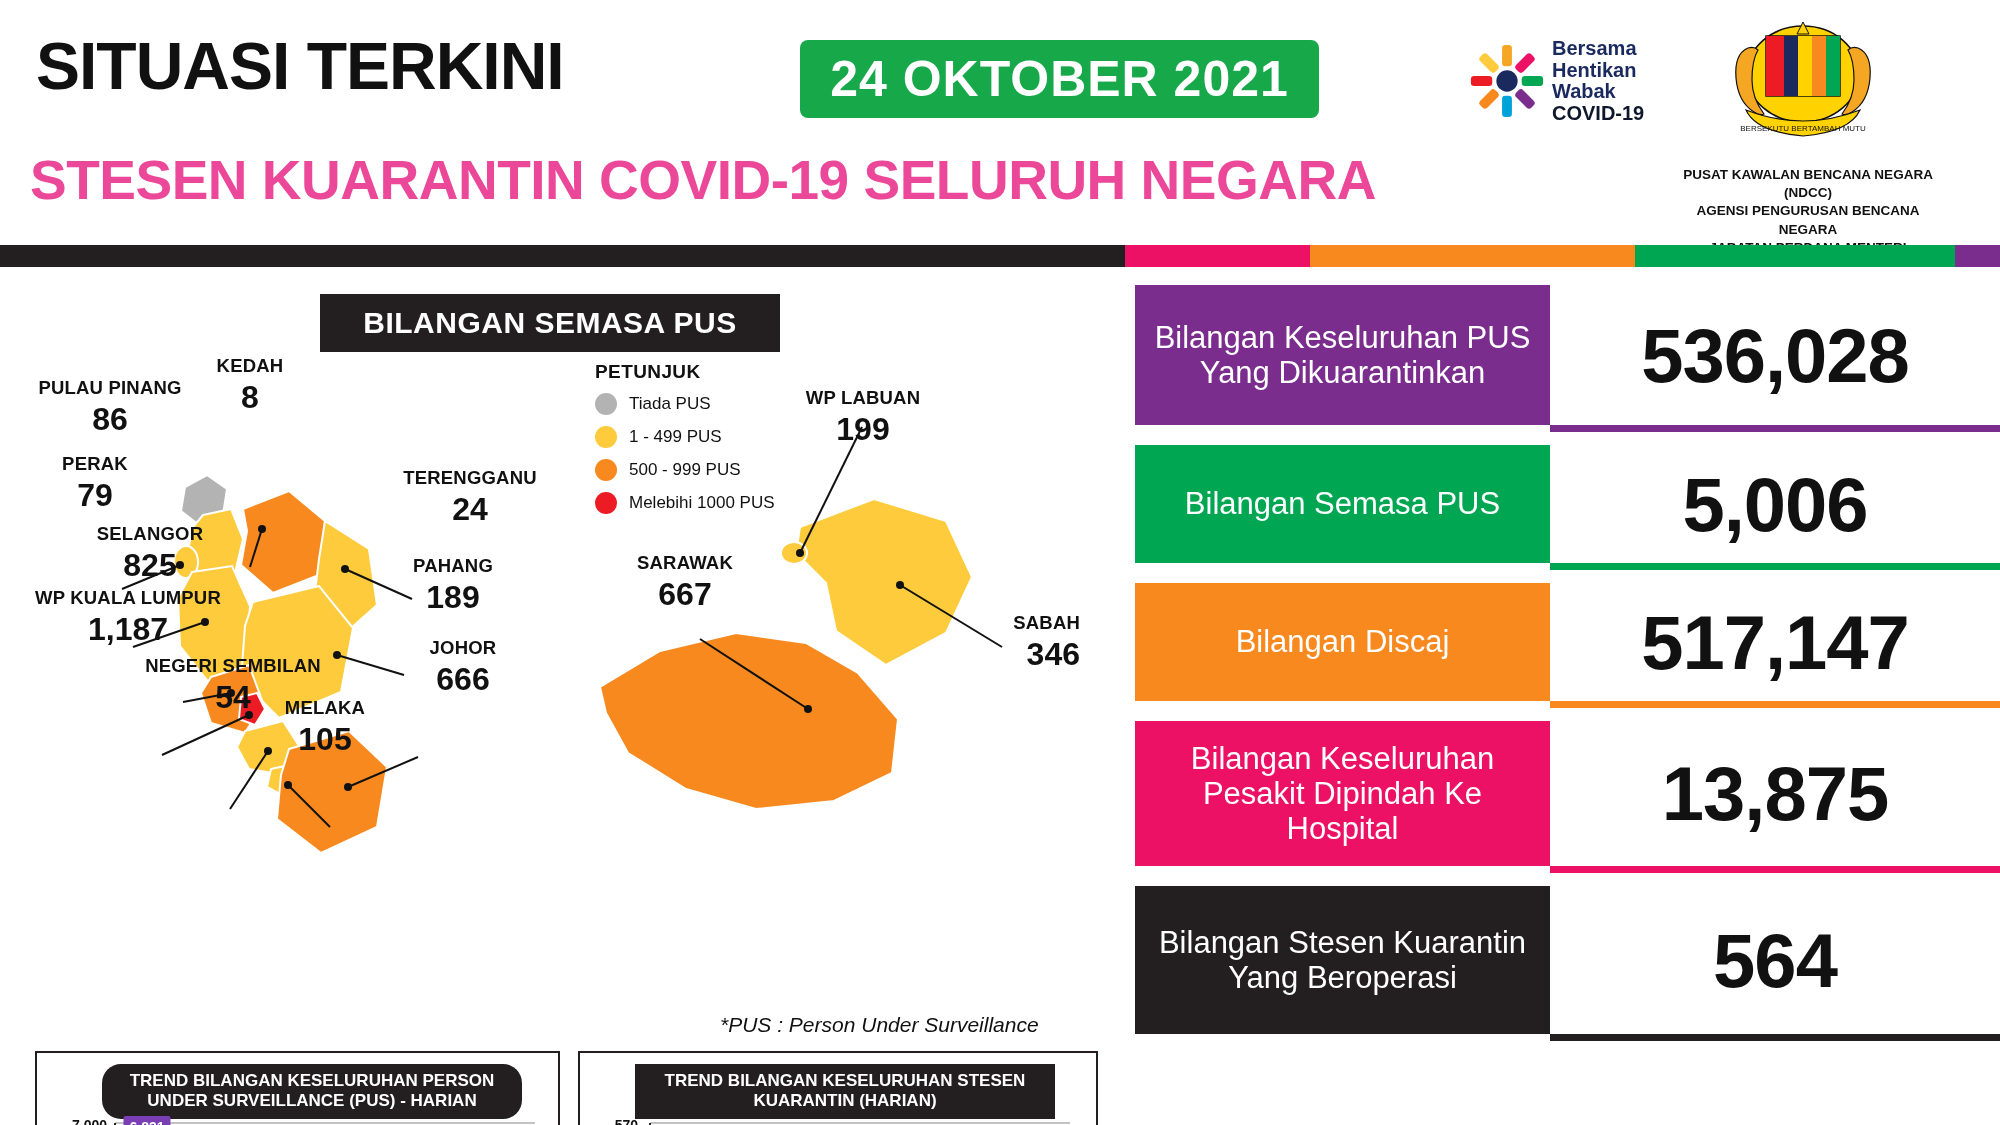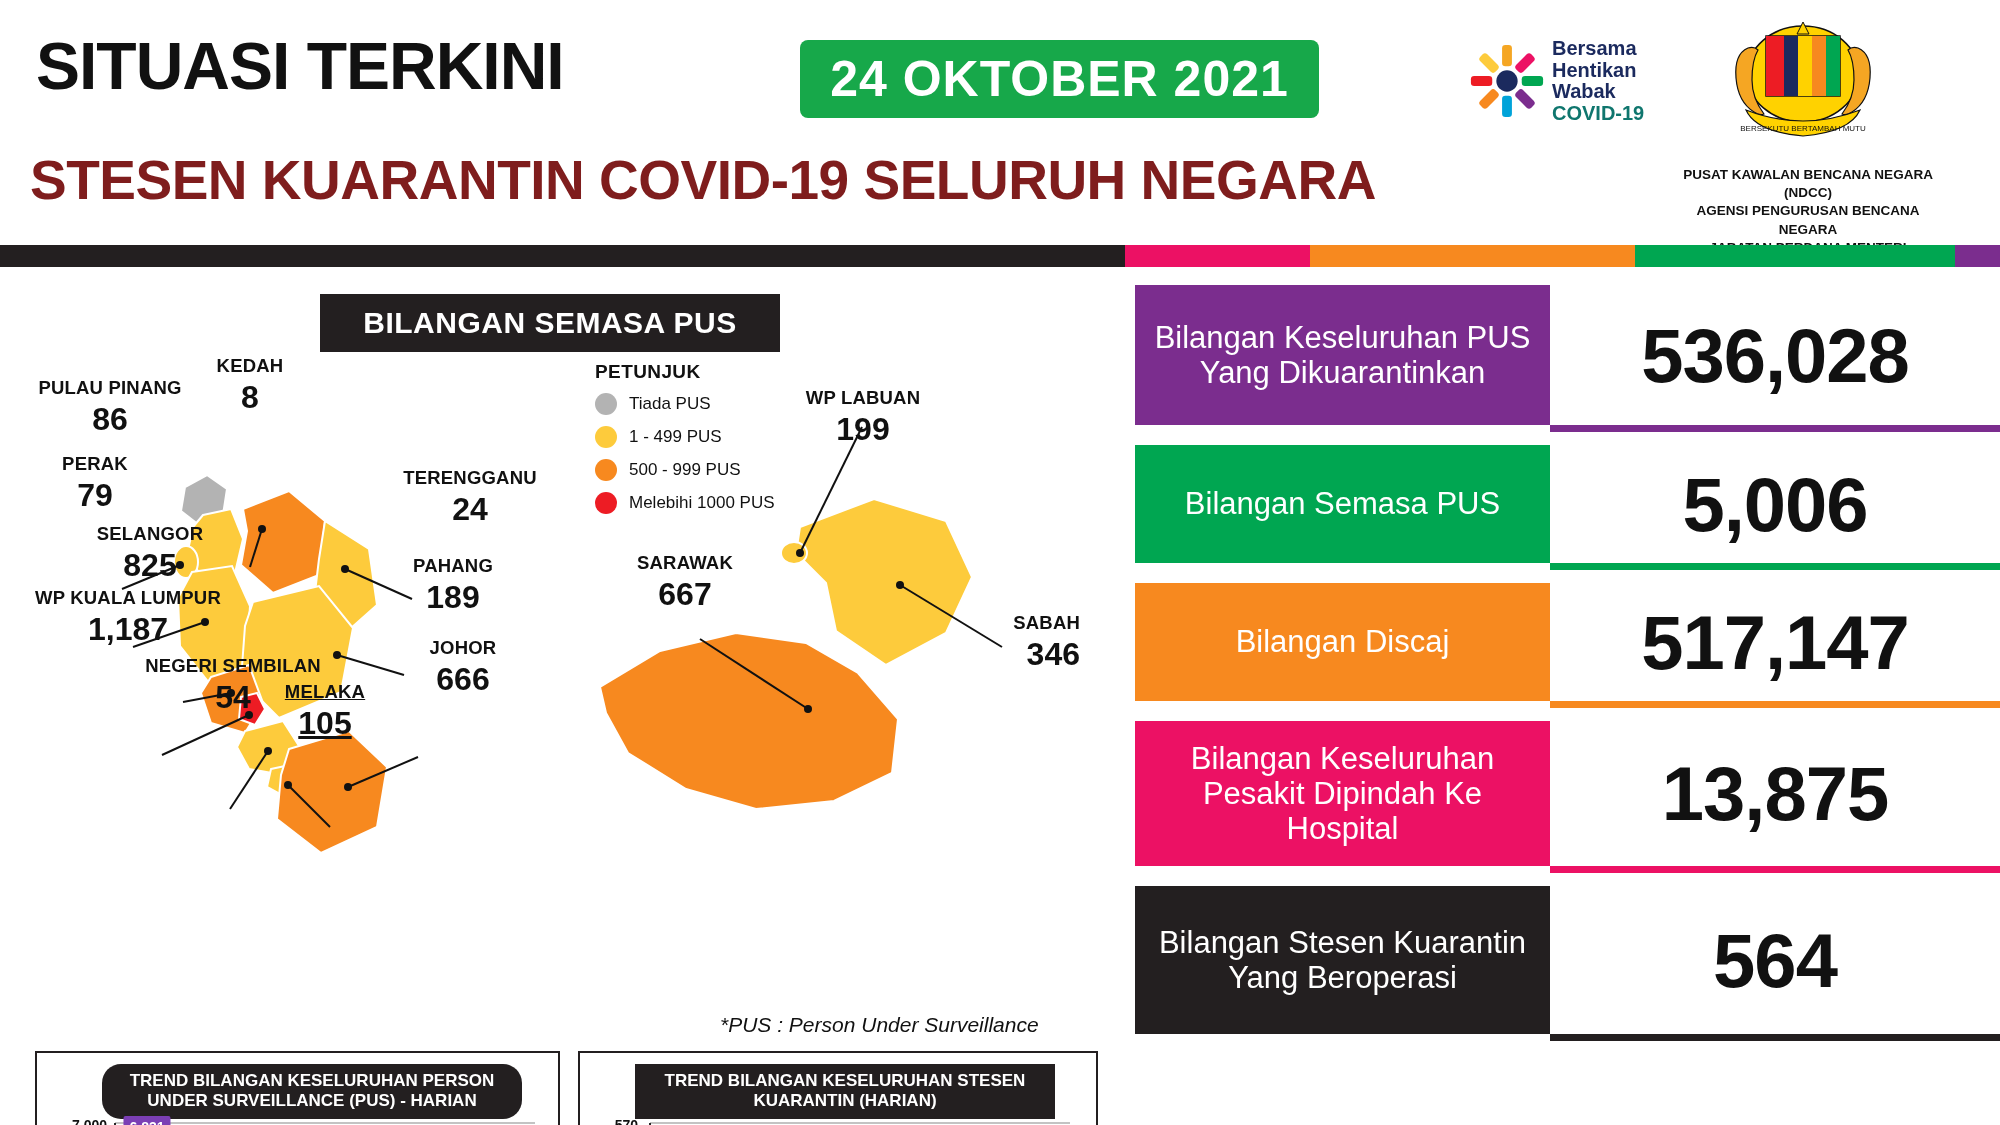--- a/index.html
+++ b/index.html
@@ -22,32 +22,32 @@
     position: absolute; left: 800px; top: 40px;
     width: 519px; height: 78px;
     background: #17a84a; border-radius: 8px;
     display: flex; align-items: center; justify-content: center;
   }
   .date-badge span {
     color: #ffffff; font-size: 50px; font-weight: bold; letter-spacing: 1px;
   }
   .title-sub {
     position: absolute; left: 30px; top: 148px;
-    font-size: 55px; font-weight: bold; color: #7f1d1d;
+    font-size: 55px; font-weight: bold; color: #ec4899;
     letter-spacing: -0.5px; white-space: nowrap;
   }
 
   
   .bhw-logo { position: absolute; left: 1466px; top: 36px; width: 210px; height: 100px; }
   .bhw-mark { position: absolute; left: 0; top: 4px; width: 82px; height: 82px; }
   .bhw-text {
     position: absolute; left: 86px; top: 2px;
     font-size: 20px; font-weight: bold; line-height: 1.08; color: #1b2a5e;
   }
-  .bhw-text .covid { color: #0f766e; }
+  .bhw-text .covid { color: #0f172a; }
 
   
   .crest { position: absolute; left: 1718px; top: 14px; width: 170px; height: 128px; }
   .agency-text {
     position: absolute; left: 1668px; top: 166px; width: 280px;
     text-align: center; font-size: 13.5px; font-weight: bold;
     line-height: 1.35; color: #111111;
   }
 
   
@@ -272,21 +272,21 @@
       <div class="val">825</div>
     </div>
     <div class="state-label" style="left:14px; top:230px; width:228px;">
       <div class="name">WP KUALA LUMPUR</div>
       <div class="val">1,187</div>
     </div>
     <div class="state-label" style="left:118px; top:298px; width:230px;">
       <div class="name">NEGERI SEMBILAN</div>
       <div class="val">54</div>
     </div>
-    <div class="state-label" style="left:250px; top:324px; width:150px;text-decoration:underline;">
+    <div class="state-label" style="left:250px; top:340px; width:150px;">
       <div class="name">MELAKA</div>
       <div class="val">105</div>
     </div>
     <div class="state-label" style="left:388px; top:280px; width:150px;">
       <div class="name">JOHOR</div>
       <div class="val">666</div>
     </div>
     <div class="state-label" style="left:378px; top:198px; width:150px;">
       <div class="name">PAHANG</div>
       <div class="val">189</div>

